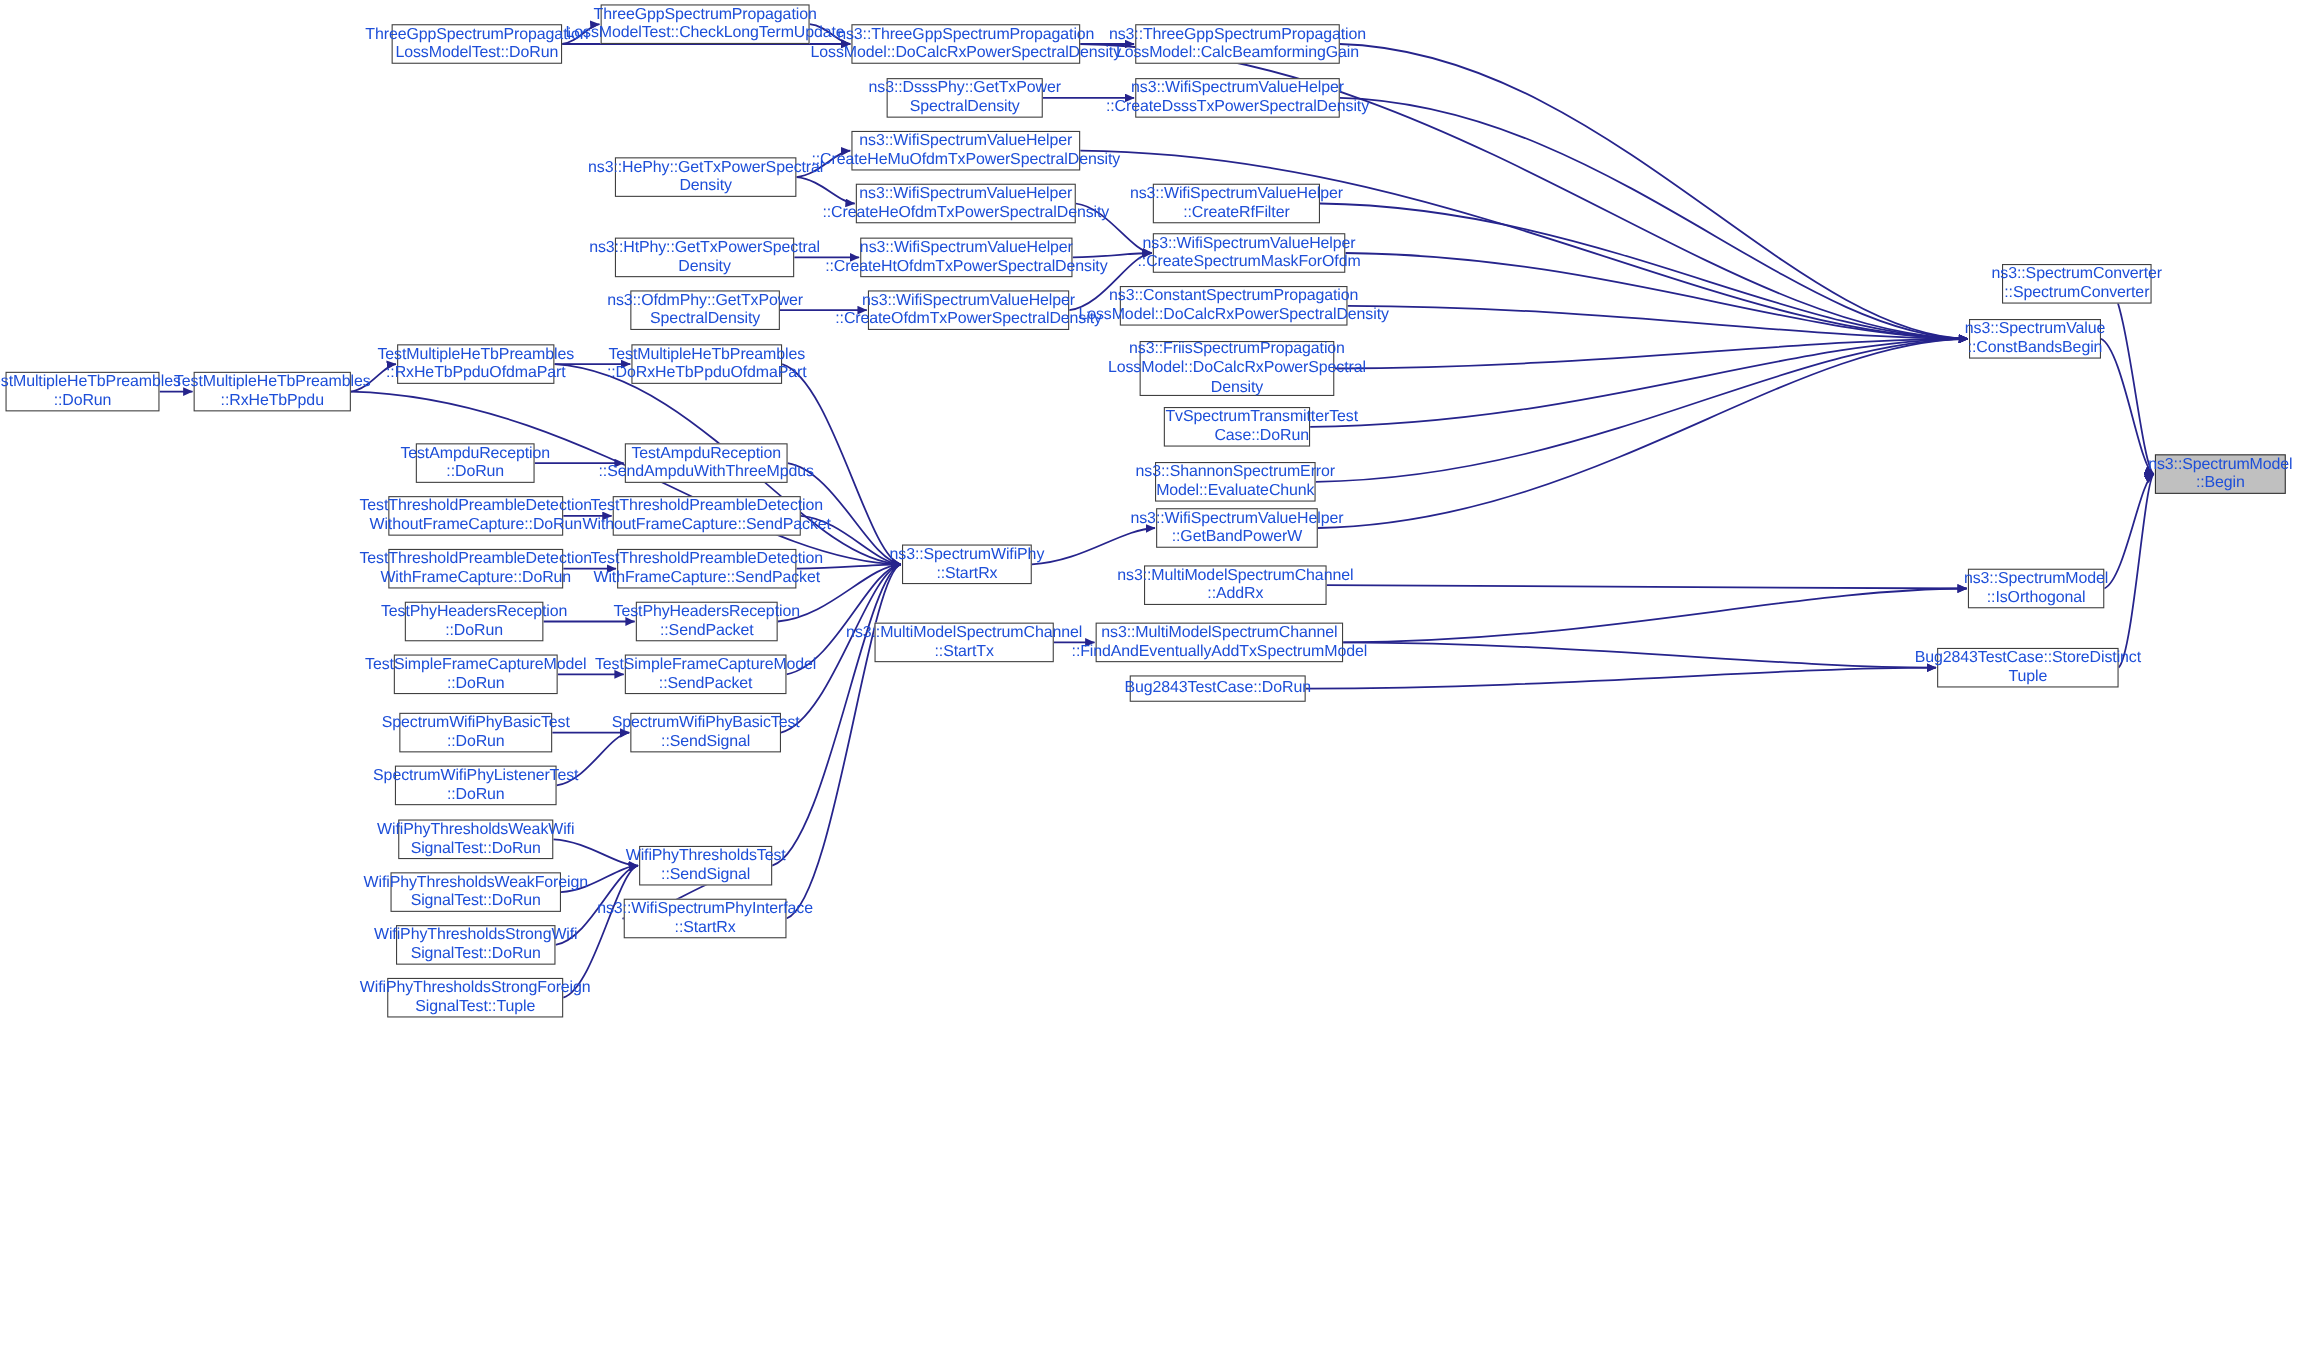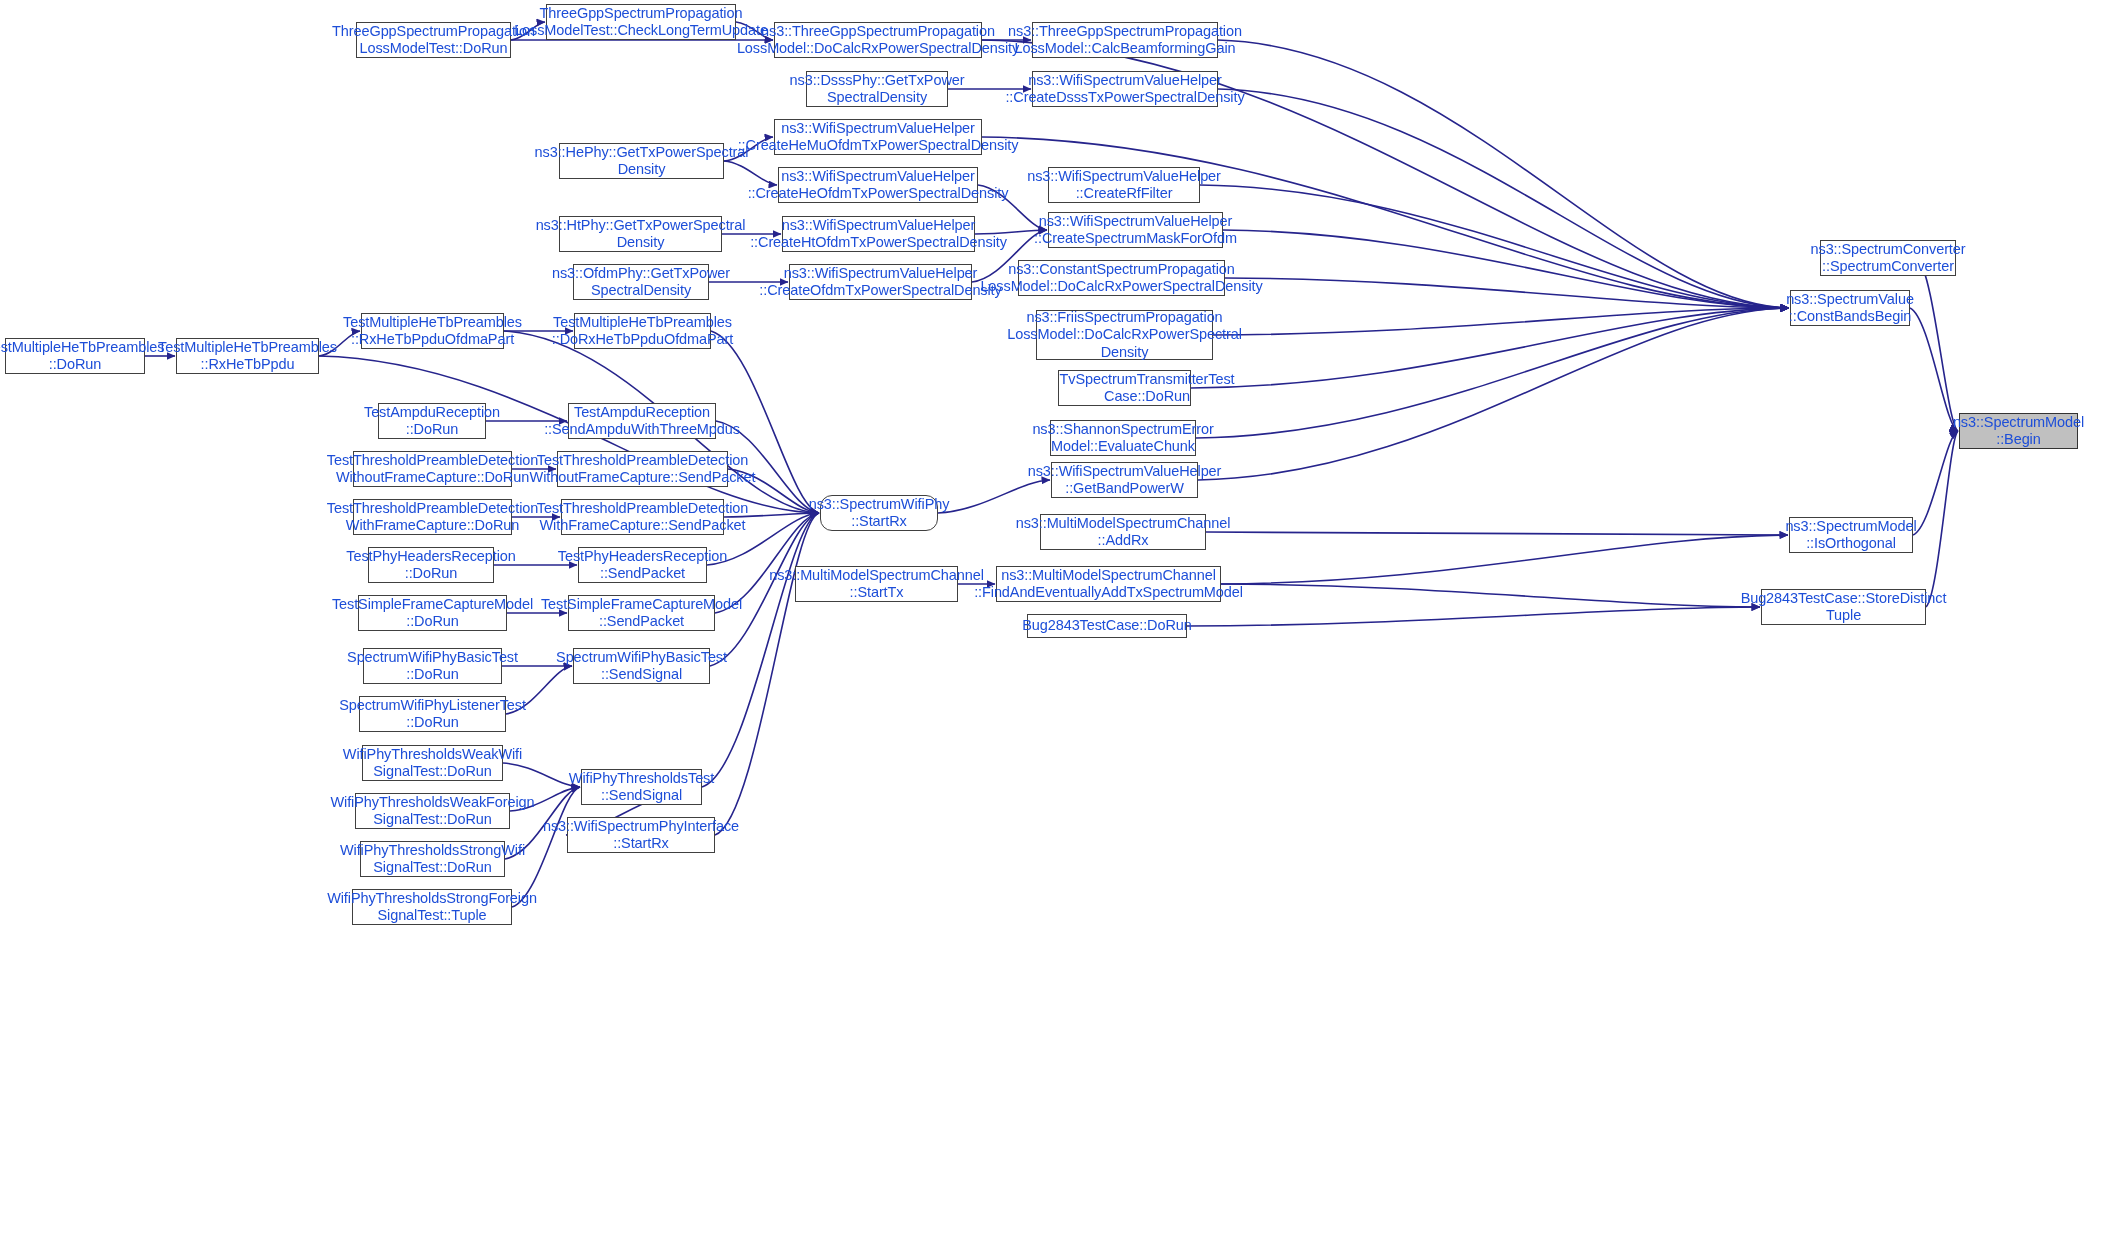--- a/index.html
+++ b/index.html
@@ -178,21 +178,21 @@
       <div class="node" style="left: 353px; top: 451px; width: 159px; height: 36px;">TestThresholdPreambleDetection
 WithoutFrameCapture::DoRun</div>
       <div class="node" style="left: 557px; top: 451px; width: 171px; height: 36px;">TestThresholdPreambleDetection
 WithoutFrameCapture::SendPacket</div>
       <div class="node" style="left: 1051px; top: 462px; width: 147px; height: 36px;">ns3::WifiSpectrumValueHelper
 ::GetBandPowerW</div>
       <div class="node" style="left: 353px; top: 499px; width: 159px; height: 36px;">TestThresholdPreambleDetection
 WithFrameCapture::DoRun</div>
       <div class="node" style="left: 561px; top: 499px; width: 163px; height: 36px;">TestThresholdPreambleDetection
 WithFrameCapture::SendPacket</div>
-      <div class="node" style="left: 820px; top: 495px; width: 118px; height: 36px; border-radius: 12px;">ns3::SpectrumWifiPhy
+      <div class="node" style="left: 820px; top: 495px; width: 118px; height: 36px;">ns3::SpectrumWifiPhy
 ::StartRx</div>
       <div class="node" style="left: 368px; top: 547px; width: 126px; height: 36px;">TestPhyHeadersReception
 ::DoRun</div>
       <div class="node" style="left: 578px; top: 547px; width: 129px; height: 36px;">TestPhyHeadersReception
 ::SendPacket</div>
       <div class="node" style="left: 1040px; top: 514px; width: 166px; height: 36px;">ns3::MultiModelSpectrumChannel
 ::AddRx</div>
       <div class="node" style="left: 1789px; top: 517px; width: 124px; height: 36px;">ns3::SpectrumModel
 ::IsOrthogonal</div>
       <div class="node" style="left: 358px; top: 595px; width: 149px; height: 36px;">TestSimpleFrameCaptureModel

